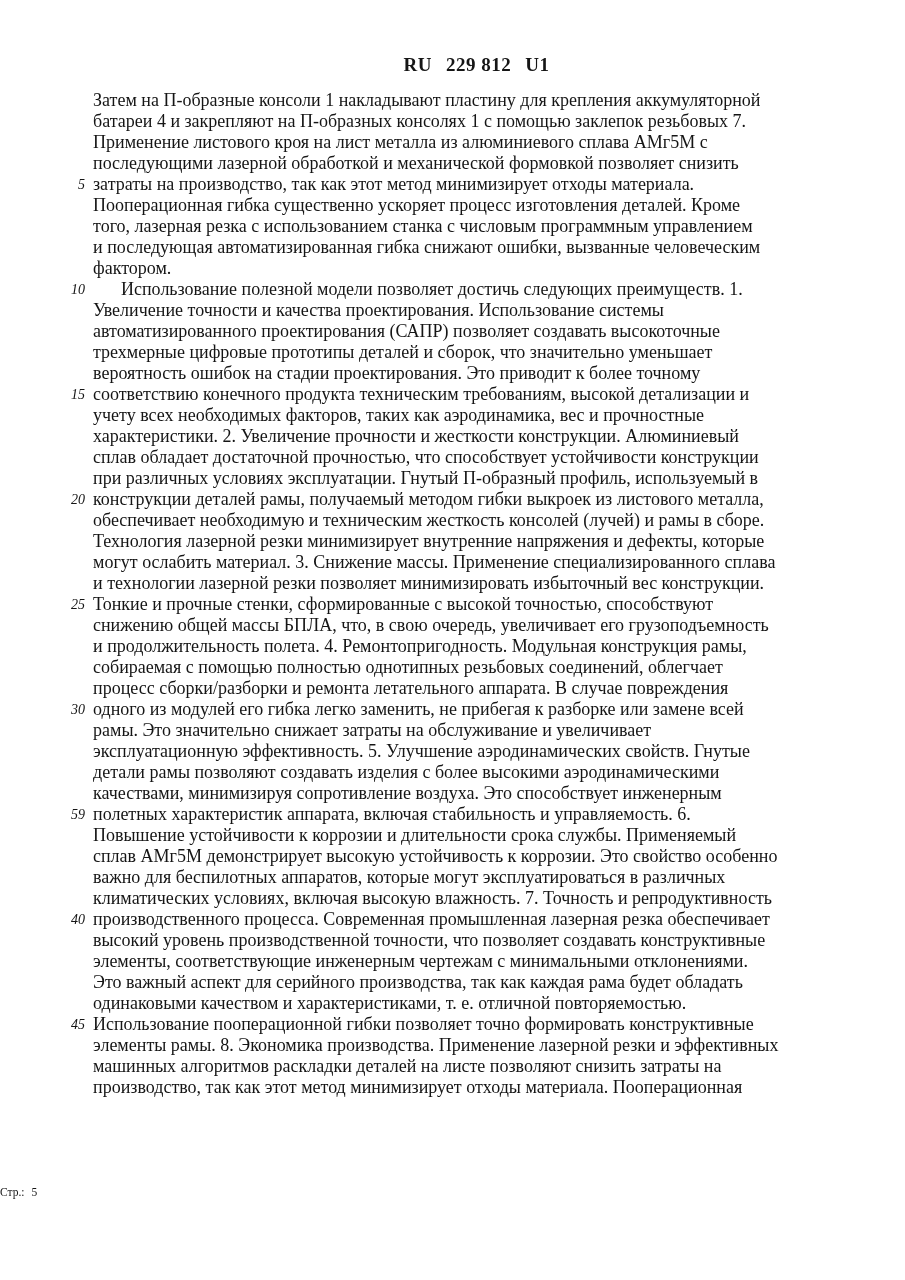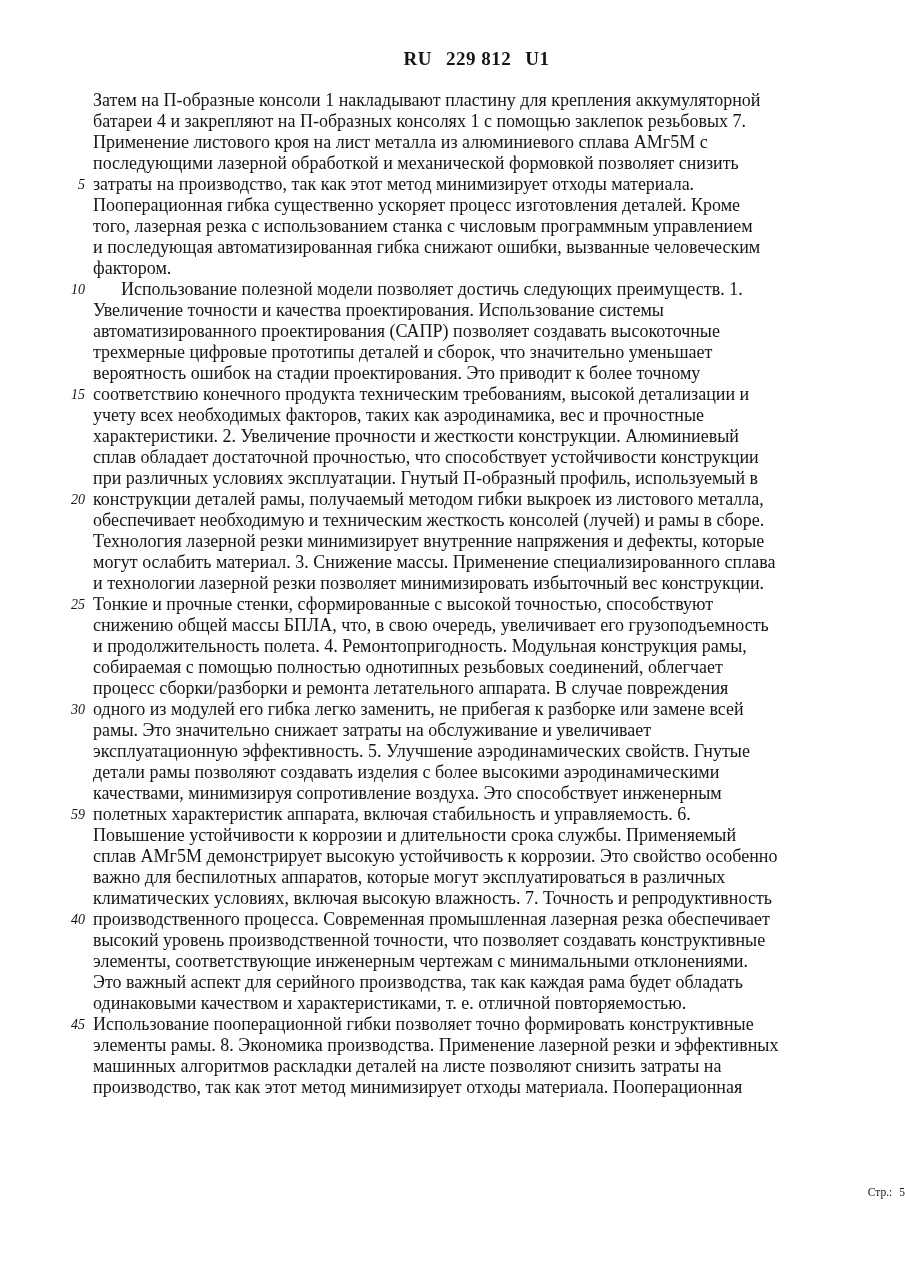--- a/index.html
+++ b/index.html
@@ -19,21 +19,21 @@
     position: absolute;
     top: 44px; left: 0; right: 0;
     display: flex;
     justify-content: center;
     align-items: baseline;
     font-weight: bold;
     font-size: 19px;
     letter-spacing: 0.5px;
     padding-left: 48px;
   }
-  .header .seg-gap-wide { margin: 4px 14px; }
+  .header .seg-gap-wide { margin: 10px 14px; }
   .body-text {
     position: absolute;
     top: 90px; left: 93px;
     width: 770px;
   }
   .line {
     position: relative;
     height: 21px;
     line-height: 21px;
     font-size: 18px;
@@ -45,21 +45,21 @@
     width: 34px;
     text-align: right;
     font-style: italic;
     font-size: 14px;
     line-height: 21px;
   }
   .line.indent .text { padding-left: 28px; }
   .footer {
     position: absolute;
     top: 1186px; left: 0; right: 0;
-    text-align: right;
+    text-align: left;
     font-size: 11.5px;
     font-family: "Liberation Serif", "DejaVu Serif", serif;
   }
   .footer .page-num { margin-left: 7px; }
 </style>
 </head>
 <body>
 
 <div class="page">
 

